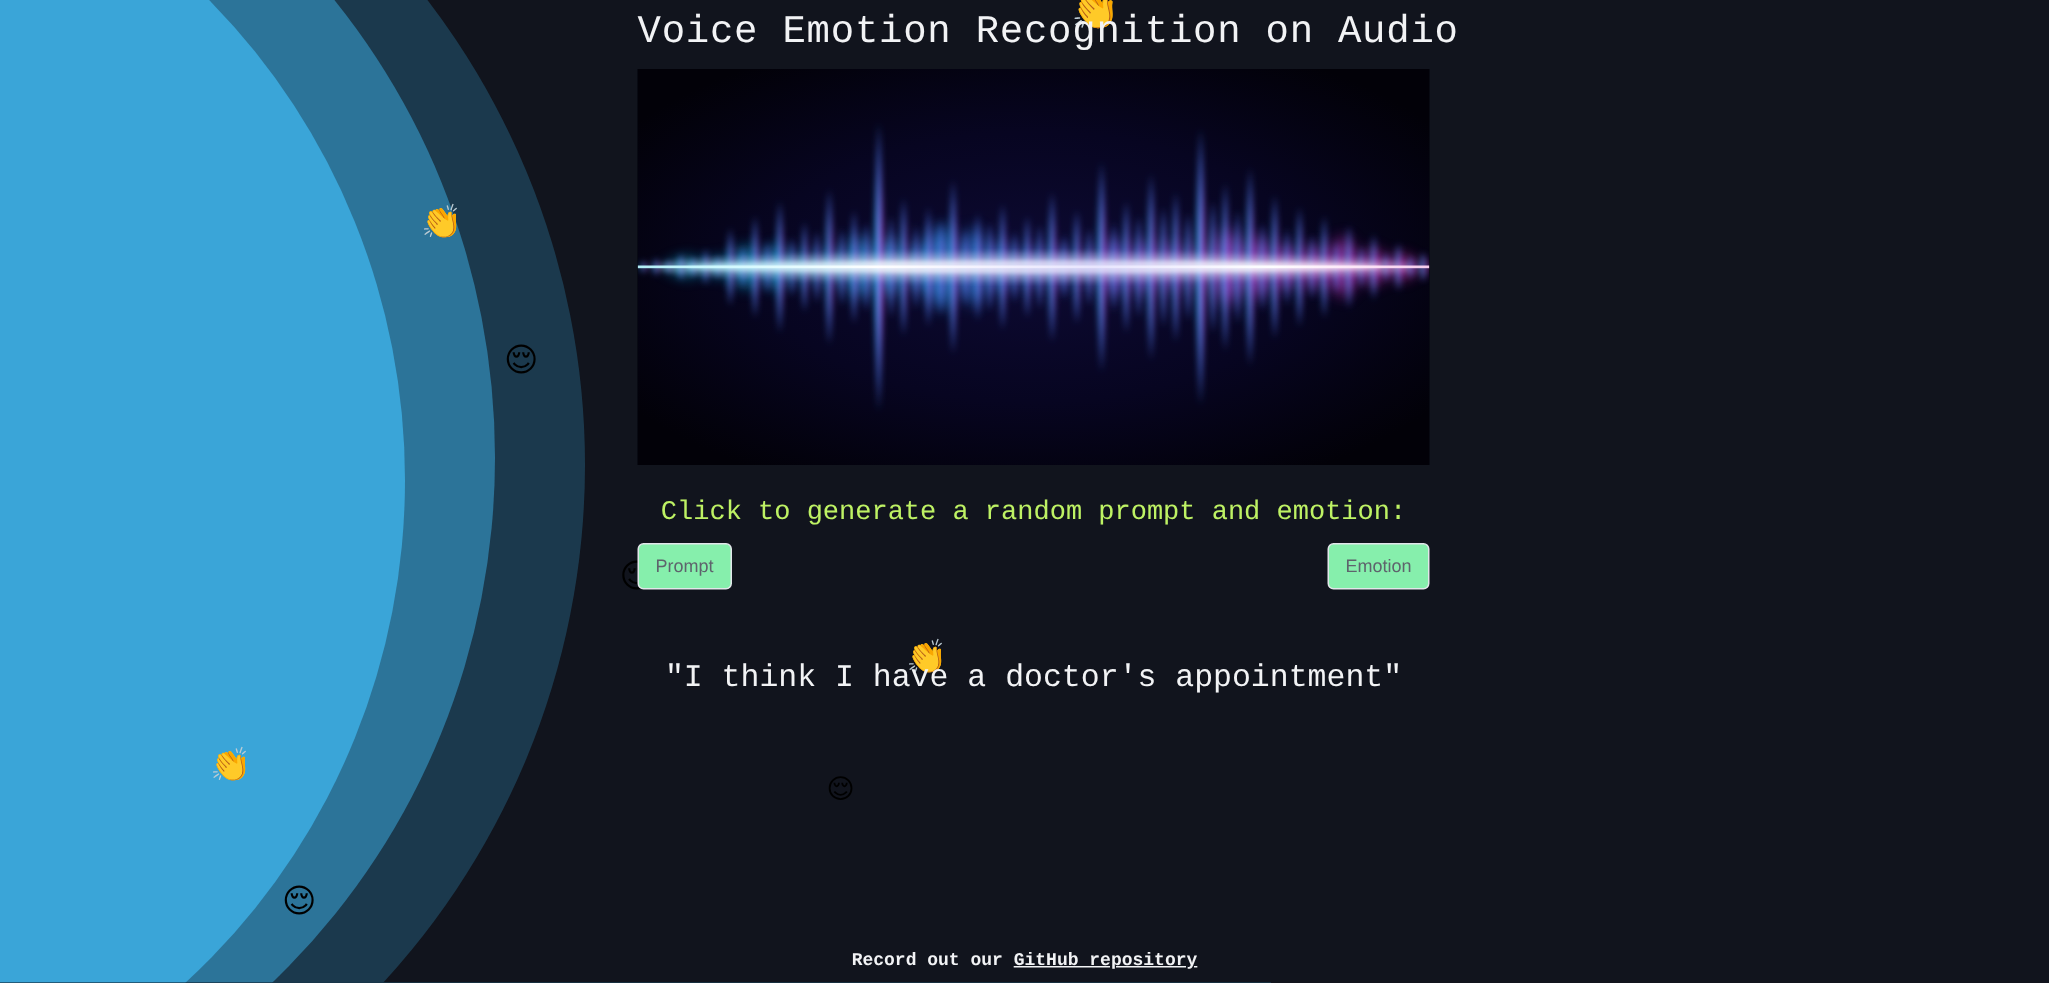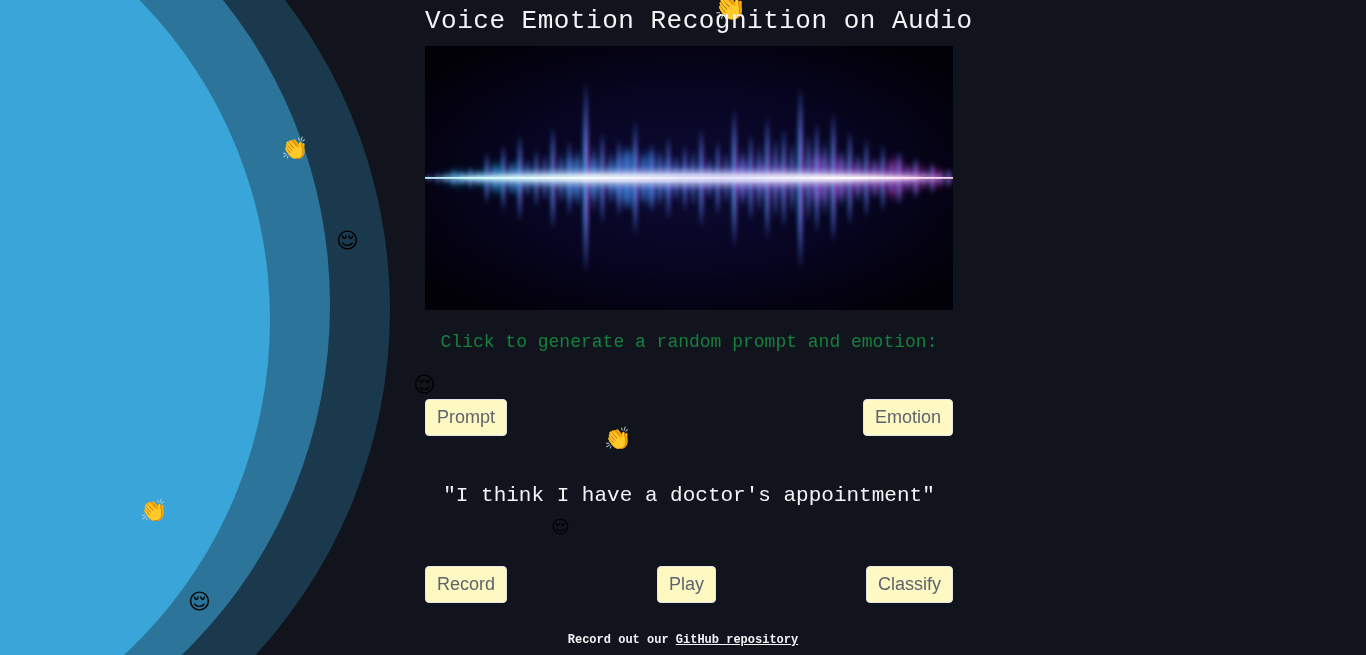--- a/index.html
+++ b/index.html
@@ -93,49 +93,48 @@
     background: #03020c;
     overflow: hidden;
   }
   .waveform-box svg { display: block; width: 100%; height: 100%; }
 
   
   .instruction {
     margin: 22px 0 8px 0;
     text-align: center;
     font-size: 18px;
-    color: #15803d;
+    color: #bef264;
     font-family: "Liberation Mono", "DejaVu Sans Mono", monospace;
     white-space: nowrap;
   }
 
   
   .btn-row {
     position: relative;
     display: flex;
     justify-content: space-between;
     align-items: center;
     width: 528px;
   }
   .btn-row.row-generate { margin-top: 10px; }
   .btn-row.row-actions  { margin-top: 22px; }
 
   .btn {
     display: inline-block;
-    background: #fef9c3;
+    background: #86efac;
     border: 1px solid #e2e6ea;
     border-radius: 4px;
     color: #5e636c;
     font-family: "Liberation Sans", "DejaVu Sans", sans-serif;
-    font-size: 18px;
+    font-size: 12px;
     line-height: 1;
     padding: 8px 11px 9px 11px;
     cursor: pointer;
     white-space: nowrap;
-    margin-top: 37px;
   }
 
   
   .prompt-text {
     margin-top: 48px;
     text-align: center;
     font-size: 21px;
     color: #f2f3f5;
     font-family: "Liberation Mono", "DejaVu Sans Mono", monospace;
     white-space: nowrap;
@@ -415,25 +414,20 @@
       <p class="instruction">Click to generate a random prompt and emotion:</p>
 
       <div class="btn-row row-generate">
         <button class="btn">Prompt</button>
         <button class="btn">Emotion</button>
       </div>
 
       <p class="prompt-text">"I think I have a doctor's appointment"</p>
 
 
-      <div class="btn-row row-actions">
-        <button class="btn">Record</button>
-        <button class="btn">Play</button>
-        <button class="btn">Classify</button>
-      </div>
 
     </div>
   </div>
 
   <div class="footer">
     <span>Record out our </span><a href="#">GitHub repository</a>
   </div>
 
 </div>
 

